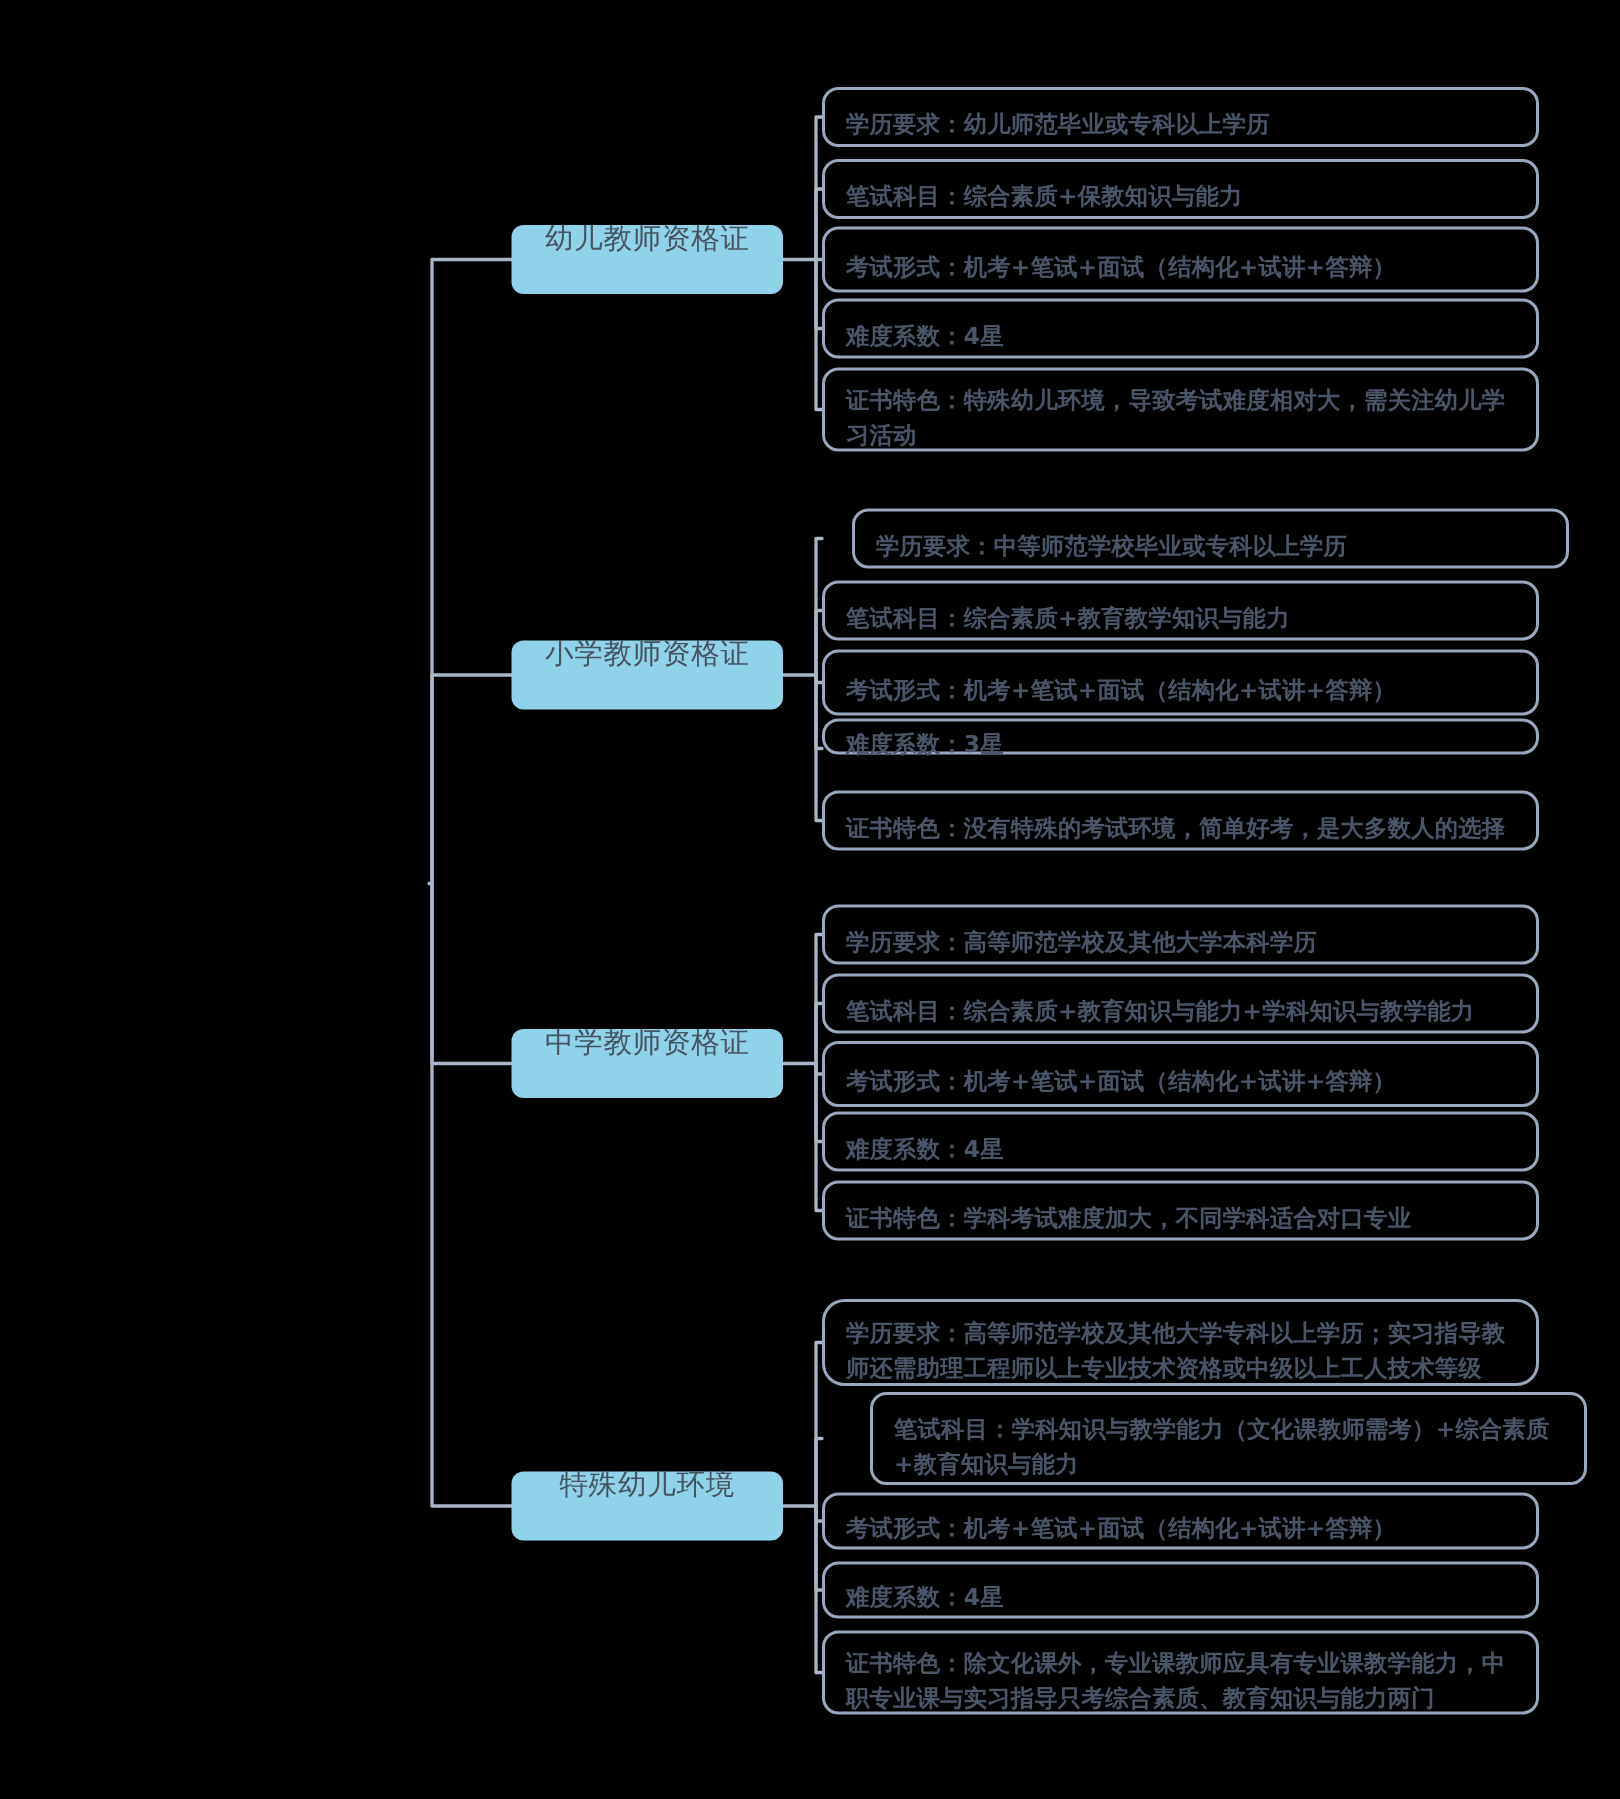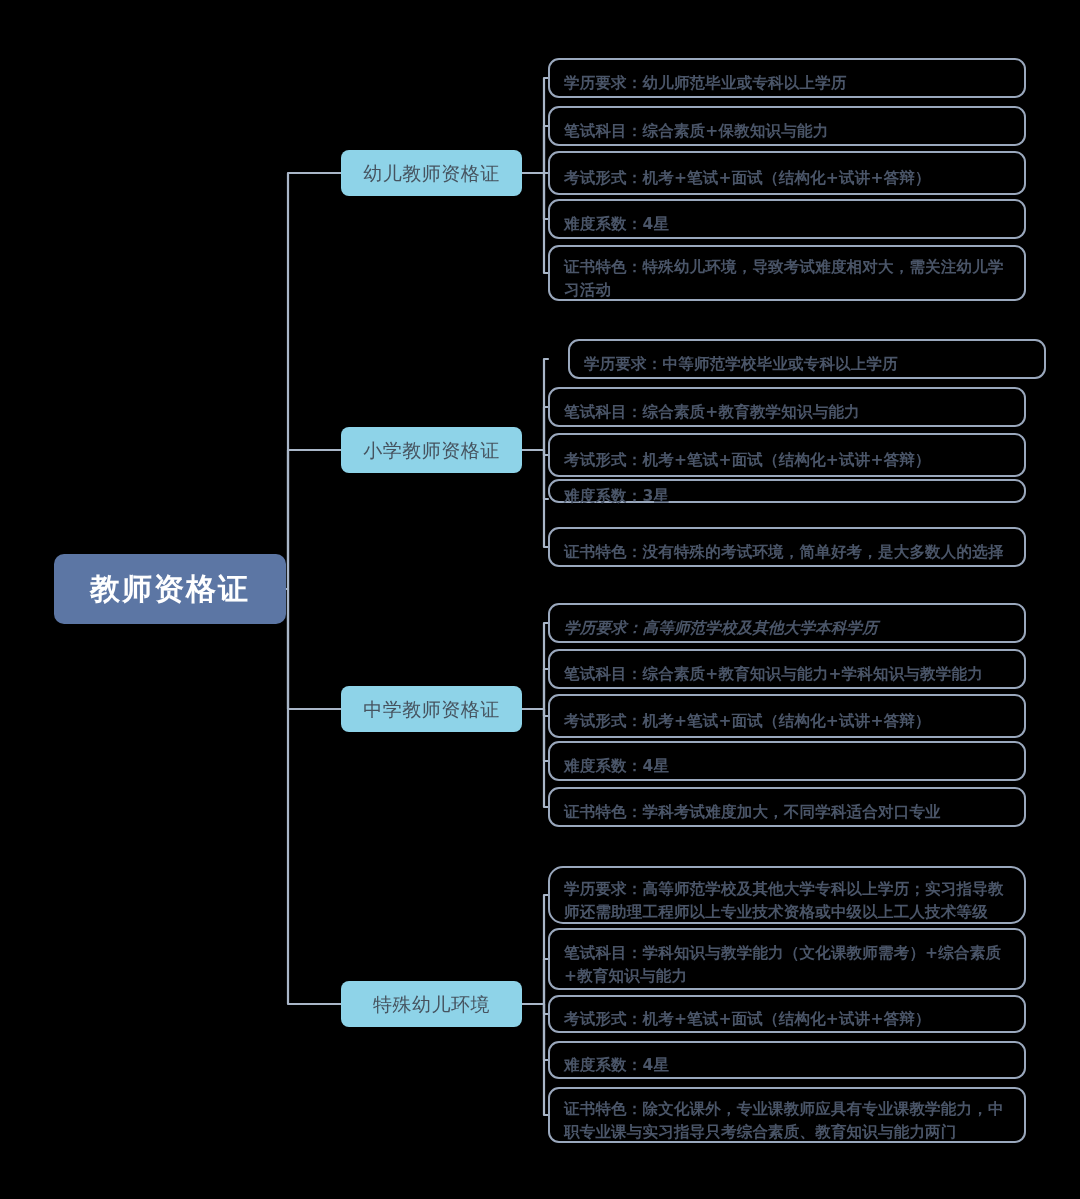--- a/index.html
+++ b/index.html
@@ -48,21 +48,21 @@
 
   
   .branch-node {
     position: absolute;
     left: 341px;
     width: 181px;
     height: 46px;
     background: #8ed3e8;
     border-radius: 8px;
     display: flex;
-    align-items: center;
+    align-items: flex-start;
     justify-content: center;
     z-index: 4;
   }
   .branch-label {
     color: #46535f;
     font-size: 19px;
     line-height: 1;
     letter-spacing: 0.5px;
   }
 
@@ -118,23 +118,20 @@
       <path d="M 544 709 H 544 Q 544 709 544 709 V 807 Q 544 807 544 807 H 548" fill="none" stroke="#a9b6c8" stroke-width="2.2" stroke-linecap="round" stroke-linejoin="round"></path>
       <path d="M 288 589 H 288 Q 288 589 288 589 V 1004 Q 288 1004 288 1004 H 341" fill="none" stroke="#a9b6c8" stroke-width="2.2" stroke-linecap="round" stroke-linejoin="round"></path>
       <path d="M 522 1004 H 544" fill="none" stroke="#a9b6c8" stroke-width="2.2" stroke-linecap="round" stroke-linejoin="round"></path>
       <path d="M 544 1004 H 544 Q 544 1004 544 1004 V 895 Q 544 895 544 895 H 548" fill="none" stroke="#a9b6c8" stroke-width="2.2" stroke-linecap="round" stroke-linejoin="round"></path>
       <path d="M 544 1004 H 544 Q 544 1004 544 1004 V 959 Q 544 959 544 959 H 548" fill="none" stroke="#a9b6c8" stroke-width="2.2" stroke-linecap="round" stroke-linejoin="round"></path>
       <path d="M 544 1004 H 544 Q 544 1004 544 1004 V 1014 Q 544 1014 544 1014 H 548" fill="none" stroke="#a9b6c8" stroke-width="2.2" stroke-linecap="round" stroke-linejoin="round"></path>
       <path d="M 544 1004 H 544 Q 544 1004 544 1004 V 1060 Q 544 1060 544 1060 H 548" fill="none" stroke="#a9b6c8" stroke-width="2.2" stroke-linecap="round" stroke-linejoin="round"></path>
       <path d="M 544 1004 H 544 Q 544 1004 544 1004 V 1115 Q 544 1115 544 1115 H 548" fill="none" stroke="#a9b6c8" stroke-width="2.2" stroke-linecap="round" stroke-linejoin="round"></path>
     </svg>
 
-  <div class="root-node">
-    <span class="root-label">教师资格证</span>
-  </div>
 
   <div id="nodes">
       <div class="branch-node" style="top: 150px;">
         <span class="branch-label">幼儿教师资格证</span>
       </div>
       <div class="leaf-card" style="top: 58px; height: 40px;">
         <span class="leaf-text">学历要求：幼儿师范毕业或专科以上学历</span>
       </div>
       <div class="leaf-card" style="top: 106px; height: 40px;">
         <span class="leaf-text">笔试科目：综合素质+保教知识与能力</span>
@@ -162,42 +159,42 @@
       </div>
       <div class="leaf-card" style="top: 479px; height: 24px;">
         <span class="leaf-text">难度系数：3星</span>
       </div>
       <div class="leaf-card" style="top: 527px; height: 40px;">
         <span class="leaf-text">证书特色：没有特殊的考试环境，简单好考，是大多数人的选择</span>
       </div>
       <div class="branch-node" style="top: 686px;">
         <span class="branch-label">中学教师资格证</span>
       </div>
-      <div class="leaf-card" style="top: 603px; height: 40px; font-style: italic;">
+      <div class="leaf-card" style="top: 603px; height: 40px;">
         <span class="leaf-text">学历要求：高等师范学校及其他大学本科学历</span>
       </div>
       <div class="leaf-card" style="top: 649px; height: 40px;">
         <span class="leaf-text">笔试科目：综合素质+教育知识与能力+学科知识与教学能力</span>
       </div>
       <div class="leaf-card" style="top: 694px; height: 44px;">
         <span class="leaf-text">考试形式：机考+笔试+面试（结构化+试讲+答辩）</span>
       </div>
       <div class="leaf-card" style="top: 741px; height: 40px;">
         <span class="leaf-text">难度系数：4星</span>
       </div>
       <div class="leaf-card" style="top: 787px; height: 40px; align-items: center;">
         <span class="leaf-text">证书特色：学科考试难度加大，不同学科适合对口专业</span>
       </div>
       <div class="branch-node" style="top: 981px;">
         <span class="branch-label">特殊幼儿环境</span>
       </div>
       <div class="leaf-card" style="top: 866px; height: 58px; border-radius: 15px;">
         <span class="leaf-text">学历要求：高等师范学校及其他大学专科以上学历；实习指导教师还需助理工程师以上专业技术资格或中级以上工人技术等级</span>
       </div>
-      <div class="leaf-card" style="top: 928px; height: 62px;">
+      <div class="leaf-card" style="top: 928px; height: 62px; margin-left: 32px;">
         <span class="leaf-text">笔试科目：学科知识与教学能力（文化课教师需考）+综合素质+教育知识与能力</span>
       </div>
       <div class="leaf-card" style="top: 995px; height: 38px;">
         <span class="leaf-text">考试形式：机考+笔试+面试（结构化+试讲+答辩）</span>
       </div>
       <div class="leaf-card" style="top: 1041px; height: 38px;">
         <span class="leaf-text">难度系数：4星</span>
       </div>
       <div class="leaf-card" style="top: 1087px; height: 56px;">
         <span class="leaf-text">证书特色：除文化课外，专业课教师应具有专业课教学能力，中职专业课与实习指导只考综合素质、教育知识与能力两门</span>

